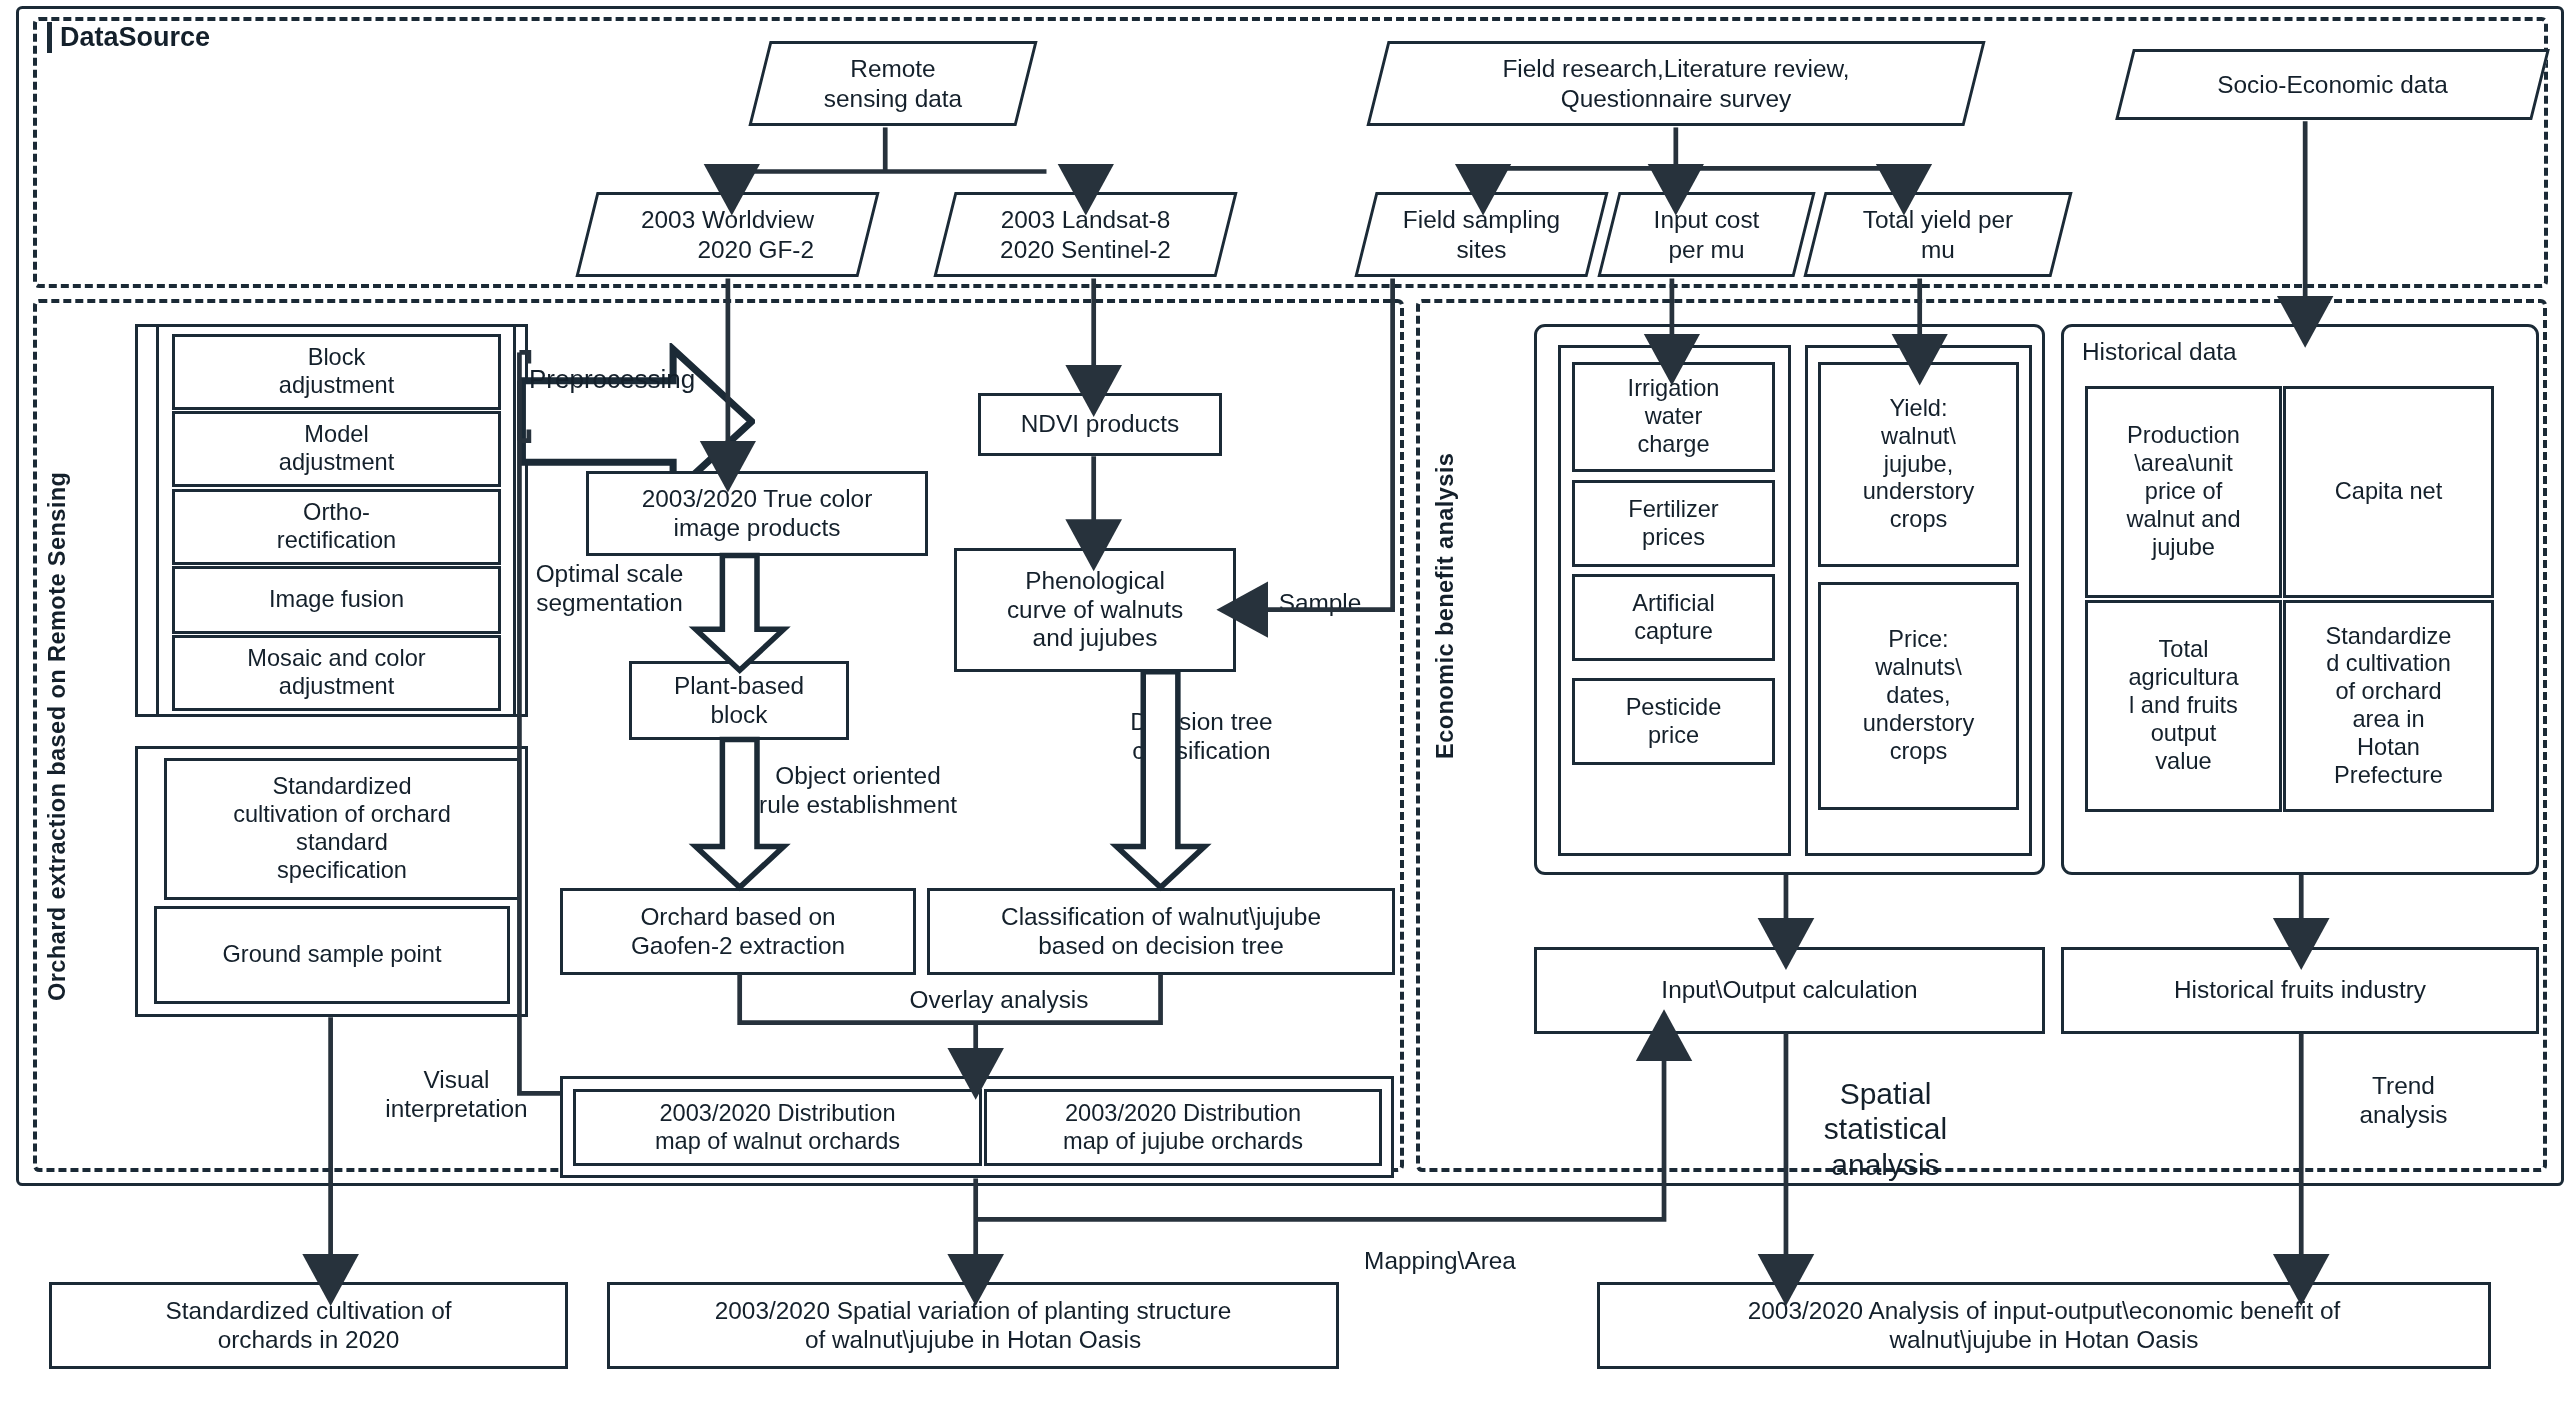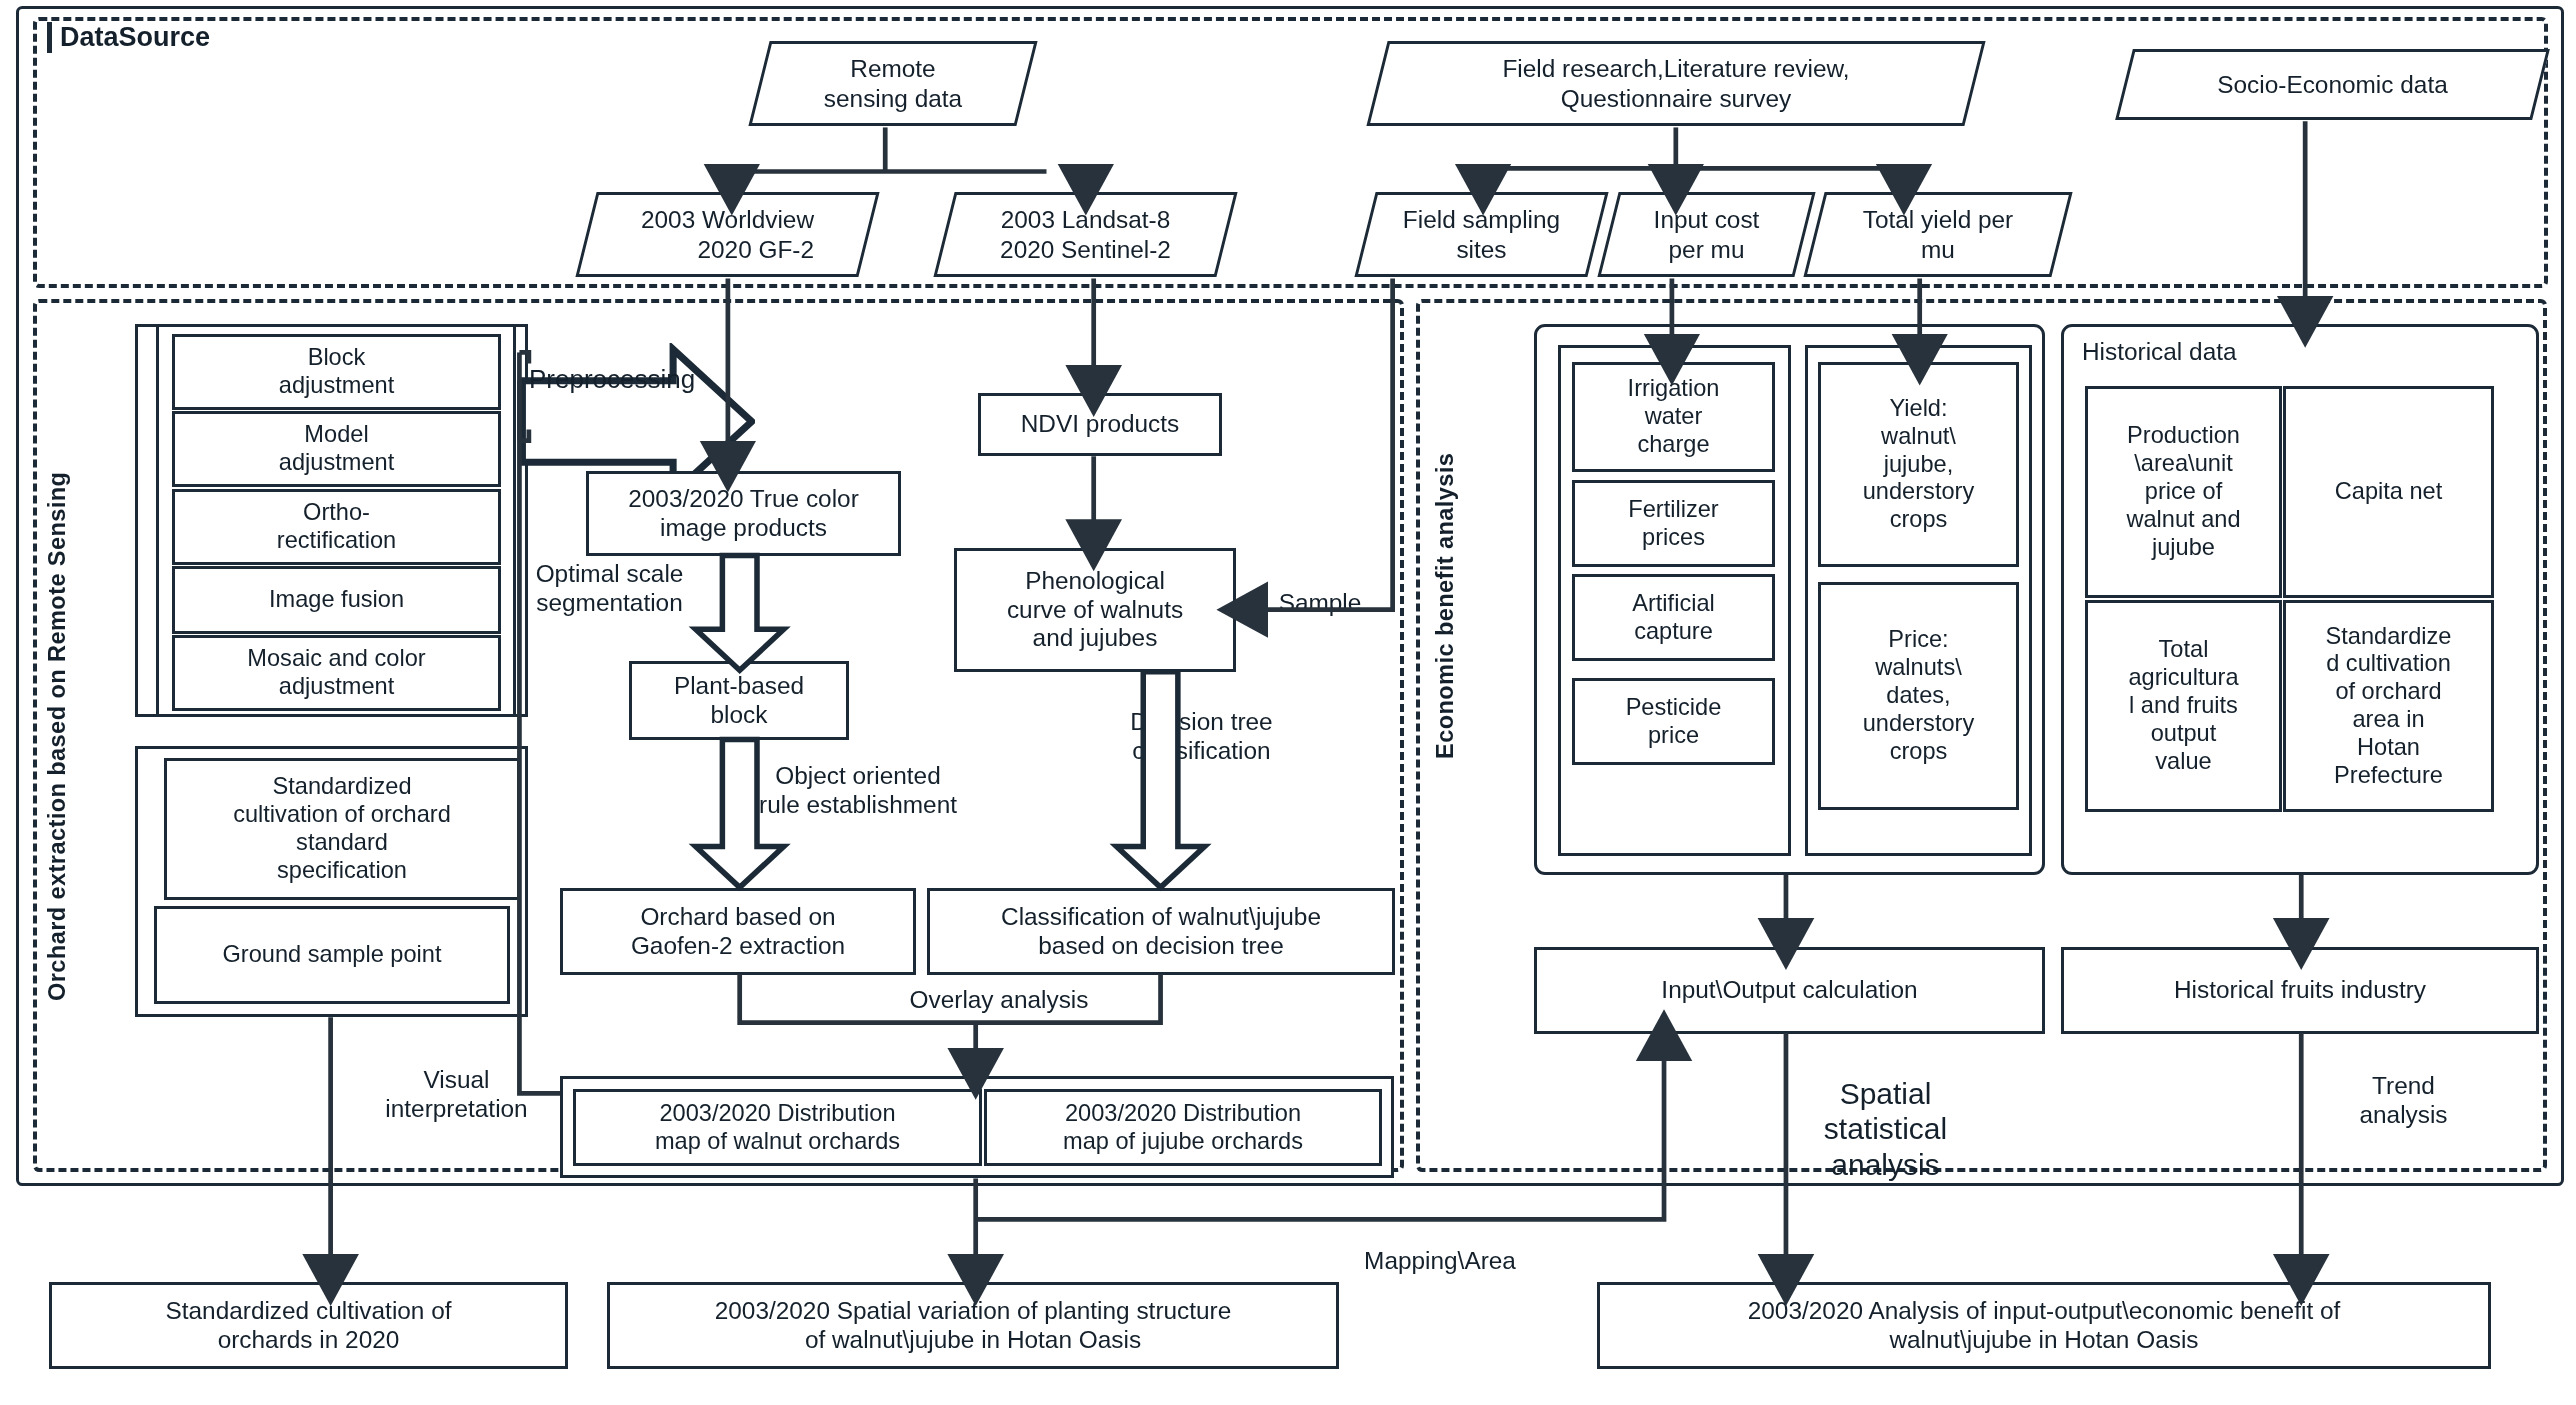--- a/index.html
+++ b/index.html
@@ -114,21 +114,21 @@
     </div>
   <div class="node thin pad" style="left:154px;top:906px;width:356px;height:98px;font-size:23.6px;">
     <span>Ground sample point</span>
     </div>
 
   <svg class="arrowshape" style="left:519px;top:343px;" width="236" height="157" viewBox="0 0 300 200">
     <polygon points="4,48 196,48 196,8 296,100 196,192 196,152 4,152" fill="#fff" stroke="#1b2a36" stroke-width="9" stroke-linejoin="miter"></polygon>
   </svg>
   <div class="lbl" style="left:529px;top:364px;width:149px;font-size:26px;background:transparent;">Preprocessing</div>
 
-  <div class="node pad" style="left:586px;top:471px;width:315px;height:85px;font-size:24.4px;">
+  <div class="node pad" style="left:586px;top:471px;width:342px;height:85px;font-size:24.4px;">
     <span>2003/2020 True color<br>image products</span>
     </div>
 
   <div class="lbl" style="left:519px;top:560px;width:181px;font-size:24.4px;background:transparent;">Optimal scale<br>segmentation</div>
 
   <div class="node pad" style="left:629px;top:661px;width:220px;height:79px;font-size:24.4px;">
     <span>Plant-based<br>block</span>
     </div>
 
   <div class="lbl" style="left:732px;top:762px;width:252px;font-size:24.4px;background:transparent;">Object oriented<br>rule establishment</div>

